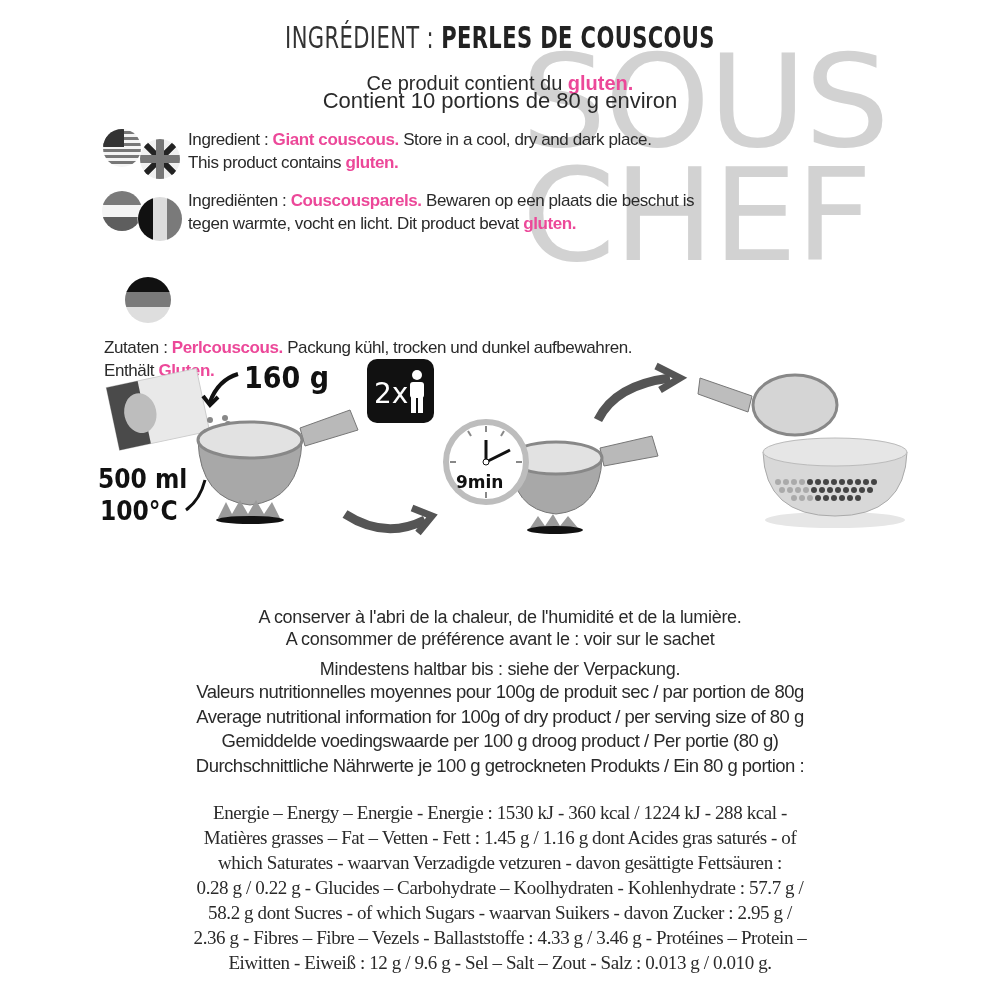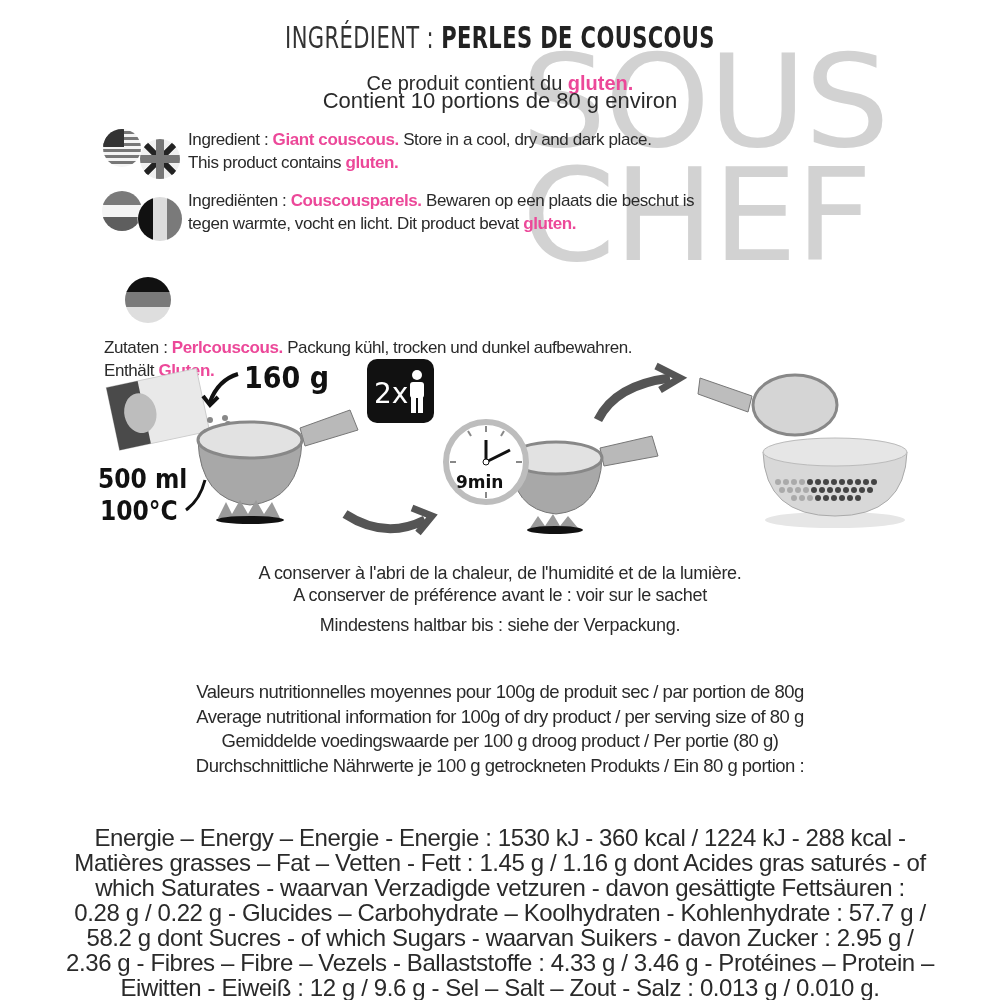--- a/index.html
+++ b/index.html
@@ -27,25 +27,25 @@
   .l1 { top: 72px; font-size: 20px; }
   .l2 { top: 88px; font-size: 22px; }
   b { font-weight: 700; color: #ec4899; }
   .lang-row { position: absolute; left: 102px; display: flex; align-items: flex-start; }
   .flag-wrap { width: 84px; height: 60px; position: relative; flex: none; }
   .lang-text { font-size: 17px; line-height: 23px; margin-left: 2px; letter-spacing: -0.4px; }
   .row-en { top: 128px; }
   .row-nl { top: 189px; }
   .row-de { top: 276px; flex-direction: column; }
   .illus { position: absolute; left: 0; top: 340px; width: 1000px; height: 220px; }
-  .info { font-size: 18px; line-height: 22px; letter-spacing: -0.3px; }
+  .info { font-size: 18px; line-height: 22px; letter-spacing: -0.3px; margin-top: 44px; }
   .storage { top: 562px; }
   .bestbefore { top: 614px; }
   .nutri-head { top: 680px; font-size: 18.5px; line-height: 24.5px; letter-spacing: -0.5px; }
-  .nutri-body { top: 825px; font-size: 24px; line-height: 25px; letter-spacing: -0.4px; }
+  .nutri-body { top: 800px; font-size: 19px; line-height: 25px; letter-spacing: -0.4px; font-family: Liberation Serif, serif; }
 </style>
 </head>
 <body>
 
 <div class="watermark wm1">SOUS</div>
 <div class="watermark wm2">CHEF</div>
 
 <div class="layer">
 
   <div class="center title">
@@ -266,21 +266,21 @@
           <circle cx="806" cy="490" r="3"></circle>
         <circle cx="794" cy="498" r="3"></circle>
           <circle cx="802" cy="498" r="3"></circle>
           <circle cx="810" cy="498" r="3"></circle>
       </g>
     </g>
   </svg>
 
   <div class="center info storage">
     <div>A conserver à l'abri de la chaleur, de l'humidité et de la lumière.</div>
-    <div>A conserver de préférence avant le : voir sur le sachet</div>
+    <div>A consommer de préférence avant le : voir sur le sachet</div>
   </div>
   <div class="center info bestbefore">
     <div>Mindestens haltbar bis : siehe der Verpackung.</div>
   </div>
 
   <div class="center nutri-head">
     <div>Valeurs nutritionnelles moyennes pour 100g de produit sec / par portion de 80g</div>
     <div>Average nutritional information for 100g of dry product / per serving size of 80 g</div>
     <div>Gemiddelde voedingswaarde per 100 g droog product / Per portie (80 g)</div>
     <div>Durchschnittliche Nährwerte je 100 g getrockneten Produkts / Ein 80 g portion :</div>

